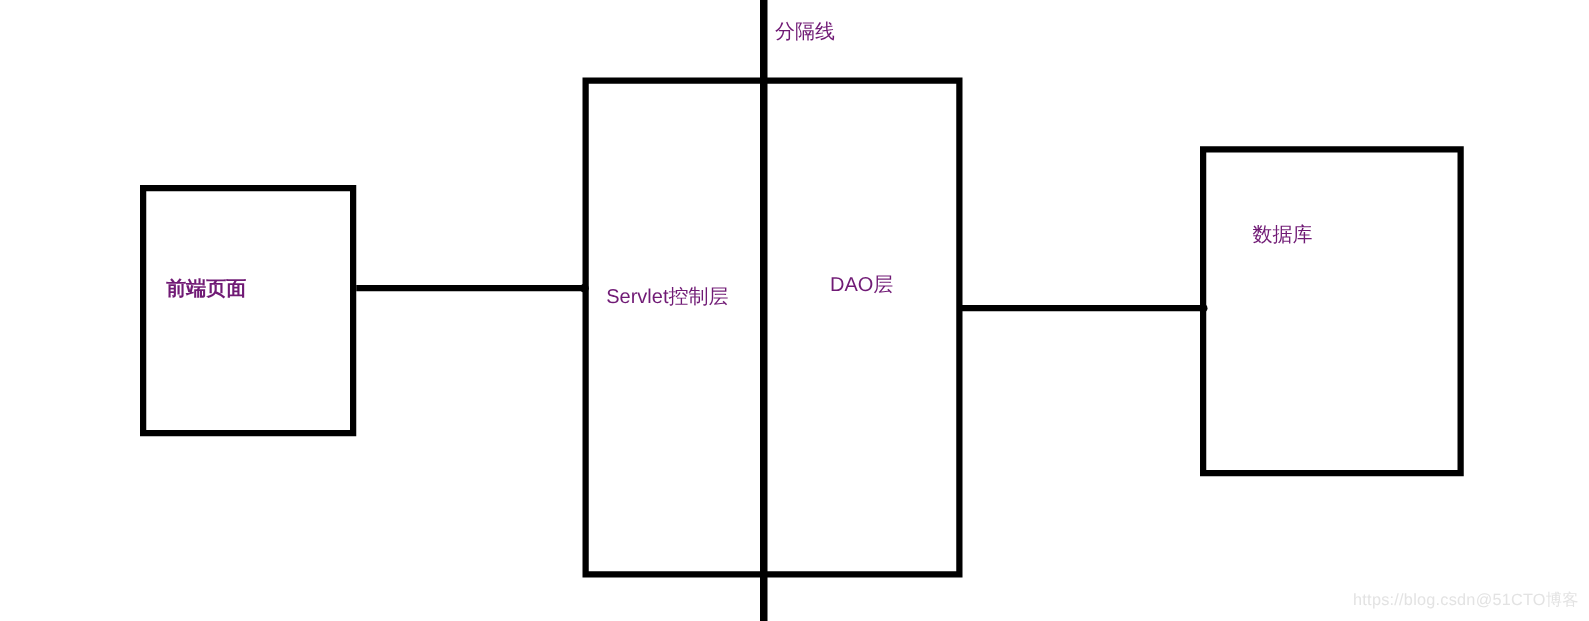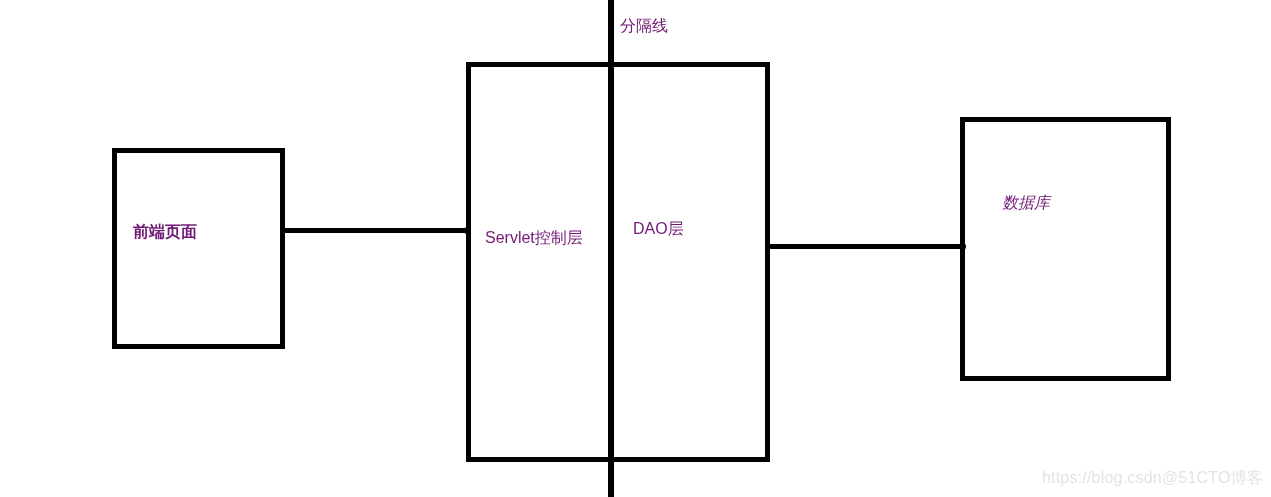--- a/index.html
+++ b/index.html
@@ -54,35 +54,34 @@
     top: 62px;
     width: 304px;
     height: 400px;
   }
   #label-servlet {
     left: 485px;
     top: 230px;
     text-align: center;
   }
   #label-dao {
-    left: 633px;
+    left: 664px;
     top: 221px;
   }
 
   
   #box-database {
     left: 960px;
     top: 117px;
     width: 211px;
     height: 264px;
   }
   #label-database {
     left: 1002px;
-    top: 195px;
-    font-style: italic;
+    top: 181px;
   }
 
   
   #divider-line {
     position: absolute;
     left: 608px;
     top: 0px;
     width: 6px;
     height: 497px;
     background: #000000;
@@ -123,21 +122,21 @@
     left: 959px;
     top: 243px;
   }
 
   
   #watermark {
     position: absolute;
     right: 8px;
     bottom: 8px;
     color: #e3e3e3;
-    font-size: 16px;
+    font-size: 13px;
     white-space: nowrap;
     letter-spacing: 0.2px;
     font-family: "Liberation Sans", "DejaVu Sans", sans-serif;
     user-select: none;
   }
 </style>
 </head>
 <body>
 
 <div id="canvas">

